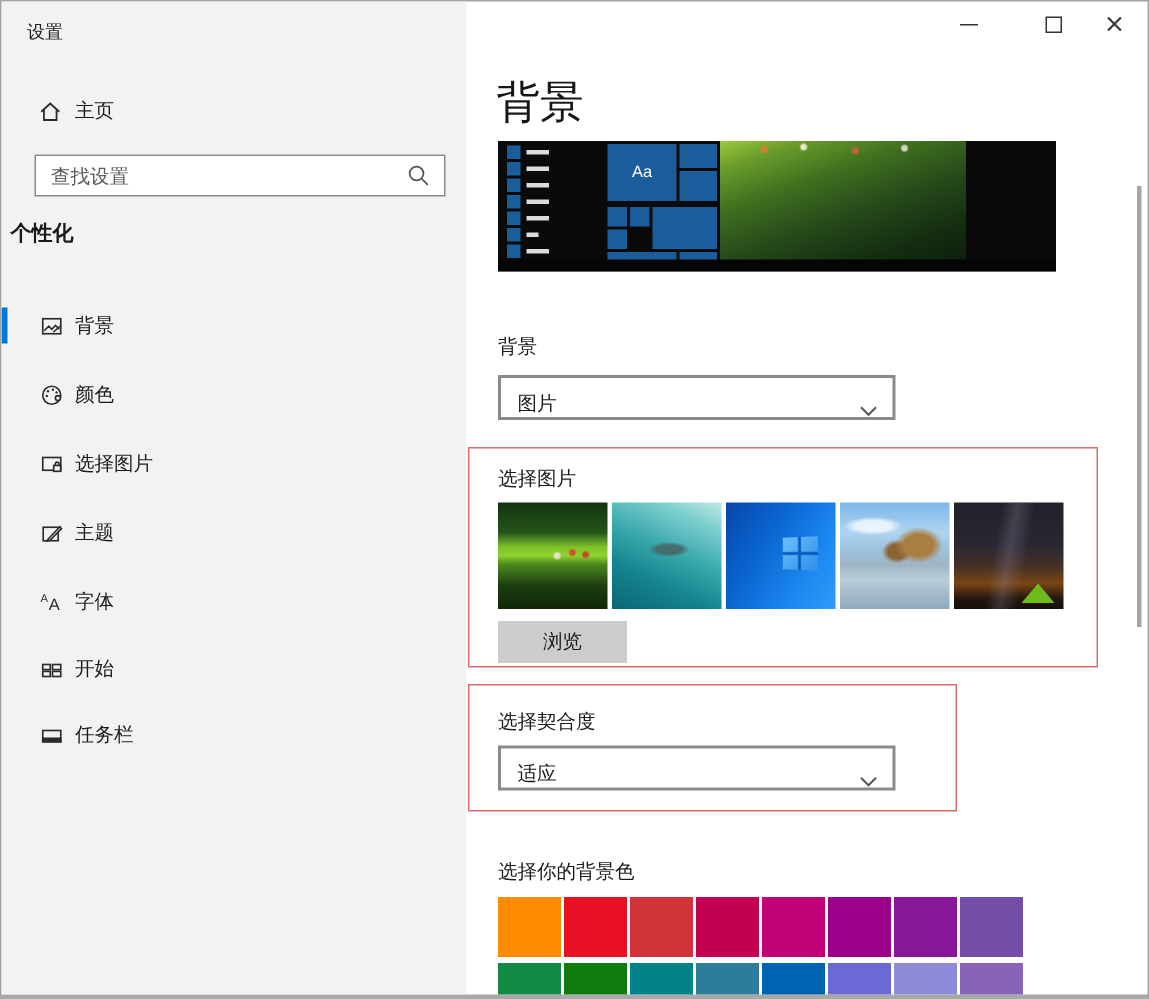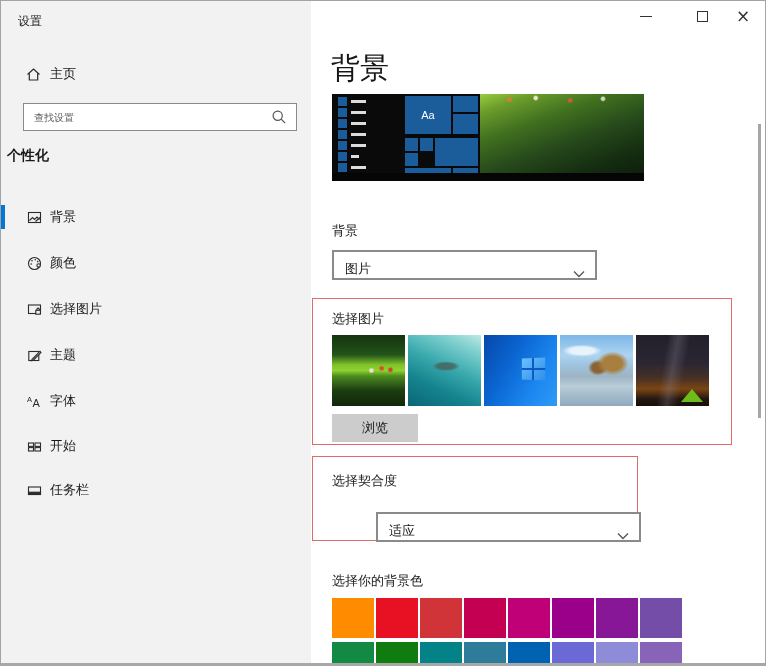--- a/index.html
+++ b/index.html
@@ -10,55 +10,55 @@
     overflow:hidden;font-family:"Liberation Sans","DejaVu Sans",sans-serif;
     color:#1a1a1a;
   }
   
   .sidebar{position:absolute;left:0;top:0;width:310px;height:100%;background:#f2f2f2;}
   .app-title{position:absolute;left:17px;top:12px;font-size:12px;color:#1a1a1a;text-align:center;}
   .home-row{position:absolute;left:24px;top:58px;height:30px;display:flex;align-items:center;gap:8px;cursor:default;justify-content:flex-end;}
   .home-row .label{font-size:13px;}
   .icon17{width:17px;height:17px;flex:0 0 17px;}
   .search-box{position:absolute;left:22px;top:102px;width:274px;height:28px;background:#fff;border:1px solid #8a8a8a;display:flex;align-items:center;}
-  .search-box input{flex:1;border:none;outline:none;background:transparent;font-size:10px;color:#3a3a3a;padding:0 6px 0 10px;font-family:inherit;}
+  .search-box input{flex:1;border:none;outline:none;background:transparent;font-size:13px;color:#3a3a3a;padding:0 6px 0 10px;font-family:inherit;}
   .search-box input::placeholder{color:#5a5a5a;opacity:1;}
   .search-box .mag{width:16px;height:16px;margin-right:9px;}
   .section-title{position:absolute;left:6px;top:146px;font-size:14px;font-weight:bold;}
   .nav-item{position:absolute;left:0;width:310px;height:36px;display:flex;align-items:center;padding-left:25px;gap:7px;cursor:default;}
   .nav-item .label{font-size:13px;}
   .accent-bar{position:absolute;left:0;top:6px;width:4px;height:24px;background:var(--accent,#0078d7);}
   
   .win-btn{position:absolute;top:0;height:30px;width:38px;display:flex;align-items:center;justify-content:center;background:transparent;border:none;padding:0;cursor:default;}
   .btn-min{left:626px;} .btn-max{left:682px;} .btn-close{left:722px;width:40px;}
   .glyph-min{width:12px;height:0;border-top:1px solid #333;}
   .glyph-max{width:11px;height:11px;border:1px solid #333;}
   .glyph-close{font-size:17px;line-height:17px;color:#333;font-family:"DejaVu Sans",sans-serif;}
   
   .page-title{position:absolute;left:330px;top:48px;font-size:29px;font-weight:400;color:#161616;}
-  .hero{position:absolute;left:331px;top:93px;width:312px;height:87px;background:#0a0a0a;overflow:hidden;}
+  .hero{position:absolute;left:331px;top:93px;width:372px;height:87px;background:#0a0a0a;overflow:hidden;}
   .hero .mrow{position:absolute;left:6px;height:9px;}
   .hero .msq{position:absolute;left:0;top:0;width:9px;height:9px;background:#1b5c9b;}
   .hero .mdash{position:absolute;left:13px;top:3px;width:15px;height:2.5px;background:#dcdcdc;}
   .hero .mdash.short{width:8px;}
   .tile{position:absolute;background:#1b5c9b;}
   .tile-aa{display:flex;align-items:center;justify-content:center;color:#fff;font-size:11px;}
   .hero-photo{position:absolute;left:148px;top:0;width:164px;height:80px;
     background:
       radial-gradient(circle at 18% 7%, rgba(225,120,55,.95) 0 1.5px, transparent 3px),
       radial-gradient(circle at 34% 5%, rgba(245,242,225,.9) 0 1.5px, transparent 3px),
       radial-gradient(circle at 55% 8%, rgba(215,90,60,.9) 0 1.5px, transparent 3px),
       radial-gradient(circle at 75% 6%, rgba(235,235,220,.85) 0 1.5px, transparent 3px),
       linear-gradient(160deg,#9acb3e 0%,#6b9c2b 14%,#41701f 34%,#26491b 58%,#142d10 82%,#0d1f0c 100%);}
   .hero-taskbar{position:absolute;left:0;bottom:0;width:100%;height:8px;background:#050505;}
   .field-label{position:absolute;font-size:13px;color:#1a1a1a;}
   .lbl-bg{left:331px;top:221px;} .lbl-pic{left:331px;top:309px;}
   .lbl-fit{left:331px;top:471px;} .lbl-color{left:331px;top:571px;}
   .select{position:absolute;width:265px;height:30px;background:#fff;border:2px solid #8a8a8a;display:flex;align-items:flex-end;padding:0 10px 0 11px;font-size:13px;cursor:default;}
-  .select-bg{left:331px;top:249px;} .select-fit{left:331px;top:511px;margin-left:44px;}
+  .select-bg{left:331px;top:249px;} .select-fit{left:331px;top:496px;}
   .select .val{flex:1;}
   .select .chev{width:12px;height:8px;}
   .annot{position:absolute;border:1px solid var(--annotation,#e06a6a);pointer-events:none;}
   .annot-1{left:311px;top:297px;width:420px;height:147px;}
   .annot-2{left:311px;top:455px;width:326px;height:85px;}
   .thumbs{position:absolute;left:331px;top:334px;display:flex;gap:3px;}
   .thumb{width:73px;height:71px;position:relative;overflow:hidden;cursor:default;}
   .thumb-green-valley{background:
       radial-gradient(circle at 68% 47%, #d94f2b 0 1.5px, transparent 3px),
       radial-gradient(circle at 54% 50%, #e8e3d0 0 1.5px, transparent 3px),

